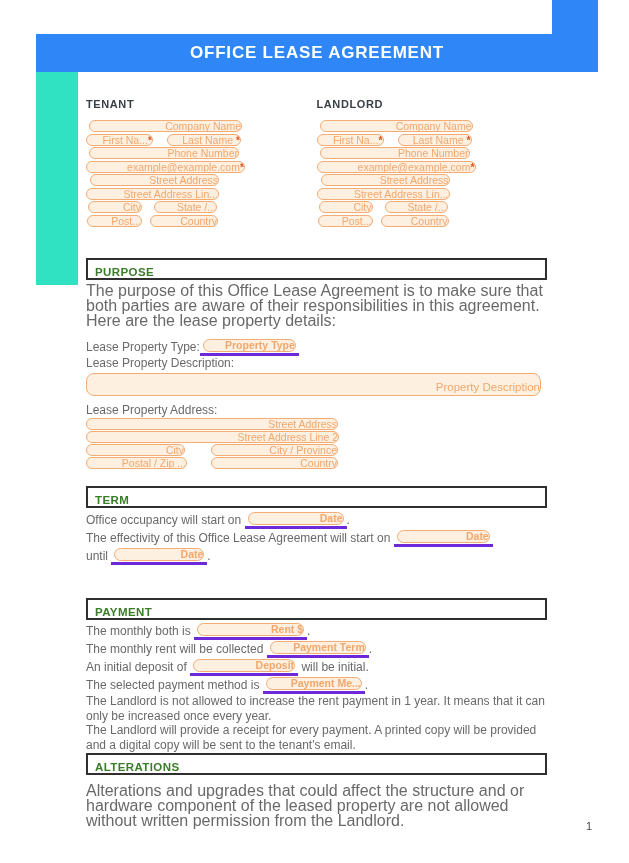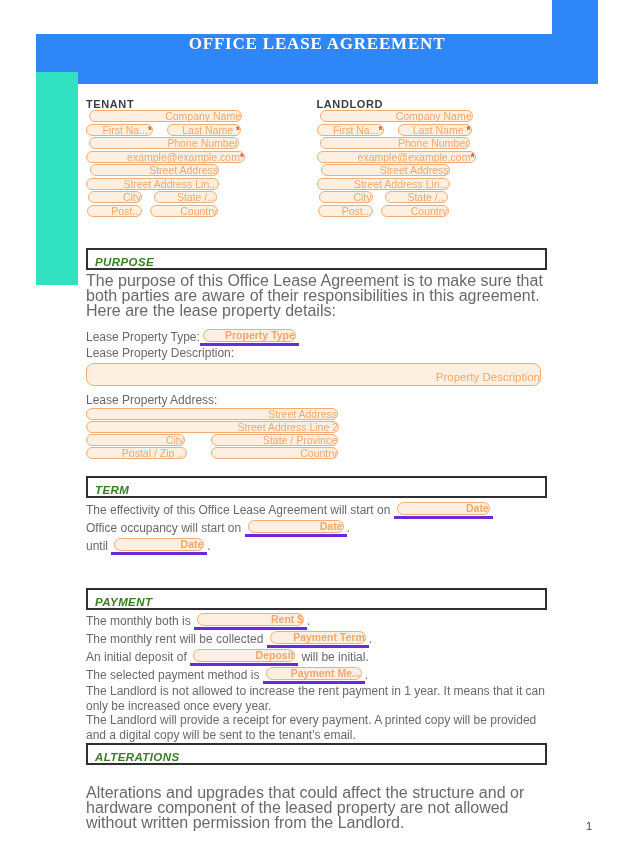--- a/index.html
+++ b/index.html
@@ -12,40 +12,41 @@
     overflow: hidden;
     outline: 1px solid #ececec;
   }
 
   
   .corner-tab {
     position: absolute; left: 552px; top: 0; width: 46px; height: 40px;
     background: #2f87f7;
   }
   .header-bar {
-    position: absolute; left: 36px; top: 34px; width: 562px; height: 50px;
+    position: absolute; left: 36px; top: 34px; width: 562px; height: 38px;
     background: #2f87f7;
-    display: flex; align-items: flex-start; justify-content: center; font-family: Liberation Serif, serif;
+    display: flex; align-items: center; justify-content: center;
   }
   .header-bar .title {
     color: #ffffff; font-size: 17px; font-weight: bold; letter-spacing: 0.8px;
   }
   .teal-accent {
     position: absolute; left: 36px; top: 72px; width: 42px; height: 213px;
     background: #30e1c2;
   }
 
   
   .content { position: absolute; left: 86px; top: 92px; width: 461px; }
 
   
   .parties { display: flex; margin-top: 6px; }
   .party-col { width: 232px; }
   .party-label {
     font-size: 11px; font-weight: bold; color: #3a3f46; letter-spacing: 0.6px;
+    margin-bottom: 10px;
   }
   .frow { display: flex; margin-bottom: 1.5px; }
 
   .pill {
     background: #fdf0e1;
     border: 1px solid #f3ac74;
     border-radius: 8px;
     color: #f2a76c;
     font-size: 10.5px;
     height: 12px; line-height: 10px;
@@ -65,21 +66,20 @@
   .w-city    { width: 54px; margin-left: 2px; }
   .w-state   { width: 63px; margin-left: 12px; }
   .w-postal  { width: 55px; margin-left: 1px; }
   .w-country { width: 68px; margin-left: 8px; }
 
   
   .section-box {
     width: 461px; height: 21px;
     border: 2px solid #2f2f2f;
     padding: 2px 7px 16px 7px;
-    font-style: italic;
   }
   .section-box span {
     color: #3a7d28; font-size: 11.5px; font-weight: bold; letter-spacing: 0.4px;
   }
 
   
   p.body-text { font-size: 16px; line-height: 15px; color: #69696b; }
   .line { font-size: 12px; line-height: 14.6px; color: #69696b; white-space: nowrap; }
 
   
@@ -121,21 +121,21 @@
   .aw-country { width: 127px; margin-left: 24px; }
   .addr-rows .pill { height: 12px; }
   .addr-rows .frow { margin-bottom: 1px; }
 
   .mt-term-box    { margin-top: 17px; }
   .mt-term-lines  { margin-top: 3px; }
   .mt-payment-box { margin-top: 33px; }
   .mt-pay-lines   { margin-top: 2px; }
   .pay-notes { white-space: normal; }
   .mt-alter-box   { }
-  .mt-alter-p     { margin-top: 20px; }
+  .mt-alter-p     { margin-top: 8px; }
 
   .page-number {
     position: absolute; left: 586px; top: 820px;
     font-size: 11px; color: #4a4a4a;
   }
 </style>
 </head>
 <body>
 
 <div class="corner-tab"></div>
@@ -225,39 +225,39 @@
 
   <div class="addr-rows">
     <div class="frow">
         <span class="pill aw-street">Street Address</span>
       </div>
     <div class="frow">
         <span class="pill aw-street2">Street Address Line 2</span>
       </div>
     <div class="frow">
       <span class="pill aw-city">City</span>
-      <span class="pill aw-state">State / Province</span>
+      <span class="pill aw-state">City / Province</span>
     </div>
     <div class="frow">
       <span class="pill aw-postal">Postal / Zip ...</span>
       <span class="pill aw-country">Country</span>
     </div>
   </div>
 
   <div class="section-box mt-term-box">
     <span>TERM</span>
   </div>
   <div class="mt-term-lines">
     <div class="line">
+      <span>Office occupancy will start on</span>
+      <span class="blank"><span class="pill ipill iw-date1">Date</span></span><span>.</span>
+    </div>
+    <div class="line">
       <span>The effectivity of this Office Lease Agreement will start on</span>
       <span class="blank"><span class="pill ipill iw-date2">Date</span></span>
-    </div>
-    <div class="line">
-      <span>Office occupancy will start on</span>
-      <span class="blank"><span class="pill ipill iw-date1">Date</span></span><span>.</span>
     </div>
     <div class="line">
       <span>until</span>
       <span class="blank"><span class="pill ipill iw-date3">Date</span></span><span>.</span>
     </div>
   </div>
 
   <div class="section-box mt-payment-box">
     <span>PAYMENT</span>
   </div>

